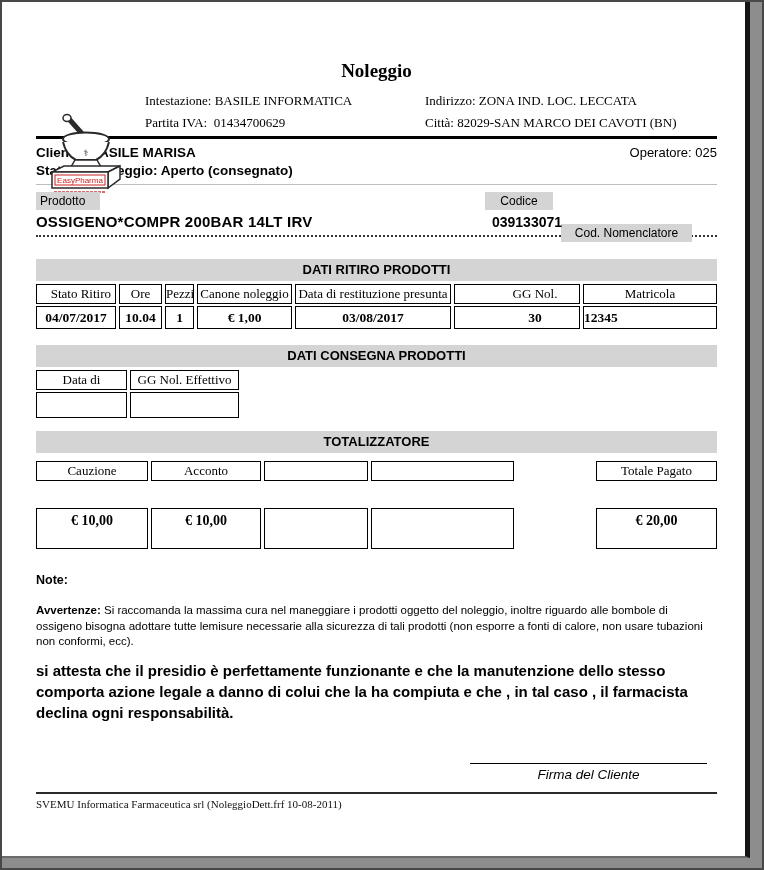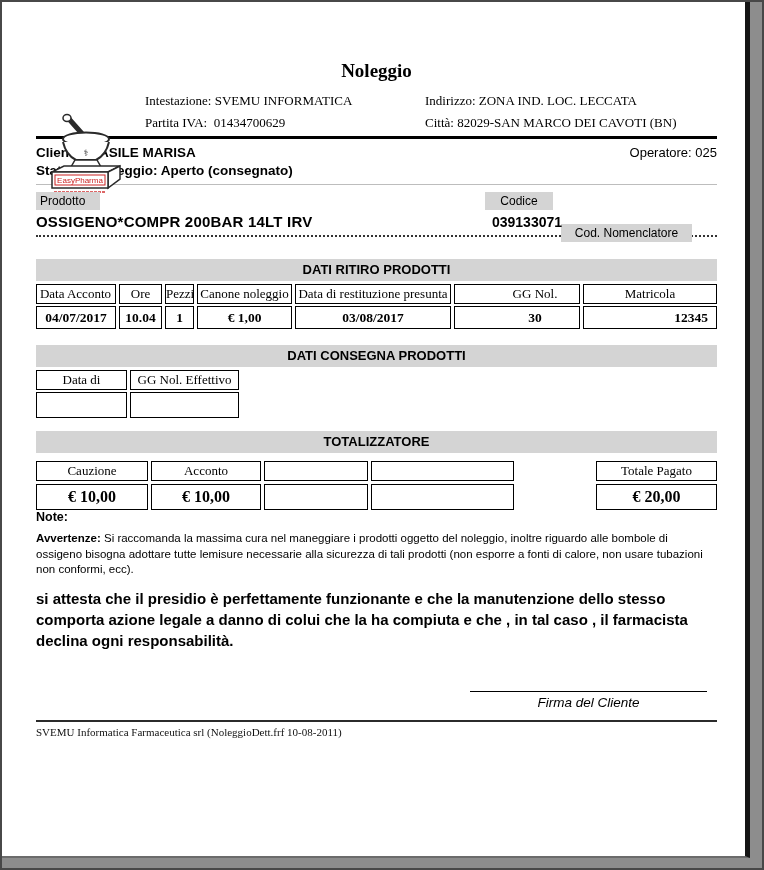--- a/index.html
+++ b/index.html
@@ -50,34 +50,34 @@
   .bar-total { margin-top:13px; }
 
   
   .trow { display:flex; gap:3px; }
   .tcell { border:1px solid #000; overflow:hidden; }
   .hcell { font:13px "Liberation Serif", serif; height:20px; line-height:18px; text-align:center; }
   .vcell { font:bold 13.5px "Liberation Serif", serif; height:23px; line-height:21px; text-align:center; }
   .r-head { margin-top:3px; } .r-val { margin-top:2px; }
   .c0{width:80px;text-align:right;padding-right:4px;} .c1{width:43px;} .c2{width:29px;}
   .c3{width:95px;} .c4{width:156px;} .c5{width:126px;padding-left:36px;} .c6{flex:1;}
-  .v0{width:80px;} .v6{flex:1; text-align:right; padding-right:8px;}
+  .v0{width:80px;} .v6{flex:1; text-align:left; padding-right:8px;}
 
   .k0{width:91px;} .k1{width:109px;}
   .kv{height:26px;}
 
   .tot-row { display:flex; gap:3px; }
   .t0{width:112px;} .t1{width:110px;} .t2{width:104px;} .t3{width:143px;}
   .tspacer{flex:1; border:none;} .t4{width:121px;}
   .tot-head{margin-top:8px;} .tot-val{margin-top:3px;}
-  .tot-vcell{height:26px; line-height:23px; font-size:16px;}
+  .tot-vcell{height:41px; line-height:23px; font-size:14px;margin-top:24px;}
 
   
-  .note-label { font:bold 12.5px "Liberation Sans", sans-serif; }
-  .avvertenze { margin-top:7px; font:11.5px "Liberation Sans", sans-serif; line-height:15.5px; }
+  .note-label { margin-top:24px; font:bold 12.5px "Liberation Sans", sans-serif; }
+  .avvertenze { margin-top:16px; font:11.5px "Liberation Sans", sans-serif; line-height:15.5px; }
   .avvertenze b { font-weight:bold; }
   .statement { margin-top:10px; font:bold 15px "Liberation Sans", sans-serif; line-height:21px; width:670px; }
 
   
   .signature { margin-top:40px; margin-left:434px; width:237px; border-top:1px solid #000;
     text-align:center; font:italic 13.5px "Liberation Sans", sans-serif; padding-top:3px; }
   .footer-rule { margin-top:10px; height:2px; background:#2b2b2b; }
   .footer-text { margin-top:4px; font:11px "Liberation Serif", serif; color:#111; }
 </style>
 </head>
@@ -99,21 +99,21 @@
           <path d="M72 60 l12 -6 v13 l-12 9 z" fill="#fff" stroke="#2a2a2a" stroke-width="1.5"></path>
           <rect x="16" y="60" width="56" height="16" fill="#fff" stroke="#2a2a2a" stroke-width="1.5"></rect>
           <rect x="19" y="63" width="50" height="10" fill="#fff" stroke="#cc2222" stroke-width="1"></rect>
           <text x="44" y="71" font-size="8" text-anchor="middle" fill="#cc2222" font-family="Liberation Sans, sans-serif">EasyPharma</text>
           <line x1="18" y1="80" x2="70" y2="80" stroke="#dd6666" stroke-width="2" stroke-dasharray="3,1"></line>
         </svg>
       </div>
 
       <div class="doc-title">Noleggio</div>
       <div class="header-info">
-        <div class="cell">Intestazione: SVEMU INFORMATICA</div>
+        <div class="cell">Intestazione: BASILE INFORMATICA</div>
         <div class="cell">Indirizzo: ZONA IND. LOC. LECCATA</div>
         <div class="cell">Partita IVA:  01434700629</div>
         <div class="cell">Città: 82029-SAN MARCO DEI CAVOTI (BN)</div>
       </div>
 
       <div class="rule-black"></div>
 
       <div class="client-row1">
         <span class="client-name">Cliente: BASILE MARISA</span>
         <span class="operator">Operatore: 025</span>
@@ -128,21 +128,21 @@
         <span class="glabel gl-nom">Cod. Nomenclatore</span>
       </div>
       <div class="product-values">
         <span class="prod-name">OSSIGENO*COMPR 200BAR 14LT IRV</span>
         <span class="prod-code">039133071</span>
       </div>
       <div class="dotted"></div>
 
       <div class="section-bar bar-ritiro">DATI RITIRO PRODOTTI</div>
       <div class="trow r-head">
-        <div class="tcell hcell c0">Data Acconto</div>
+        <div class="tcell hcell c0">Stato Ritiro</div>
         <div class="tcell hcell c1">Ore</div>
         <div class="tcell hcell c2">Pezzi</div>
         <div class="tcell hcell c3">Canone noleggio</div>
         <div class="tcell hcell c4">Data di restituzione presunta</div>
         <div class="tcell hcell c5">GG Nol. Presunti</div>
         <div class="tcell hcell c6">Matricola</div>
       </div>
       <div class="trow r-val">
         <div class="tcell vcell v0">04/07/2017</div>
         <div class="tcell vcell c1">10.04</div>

